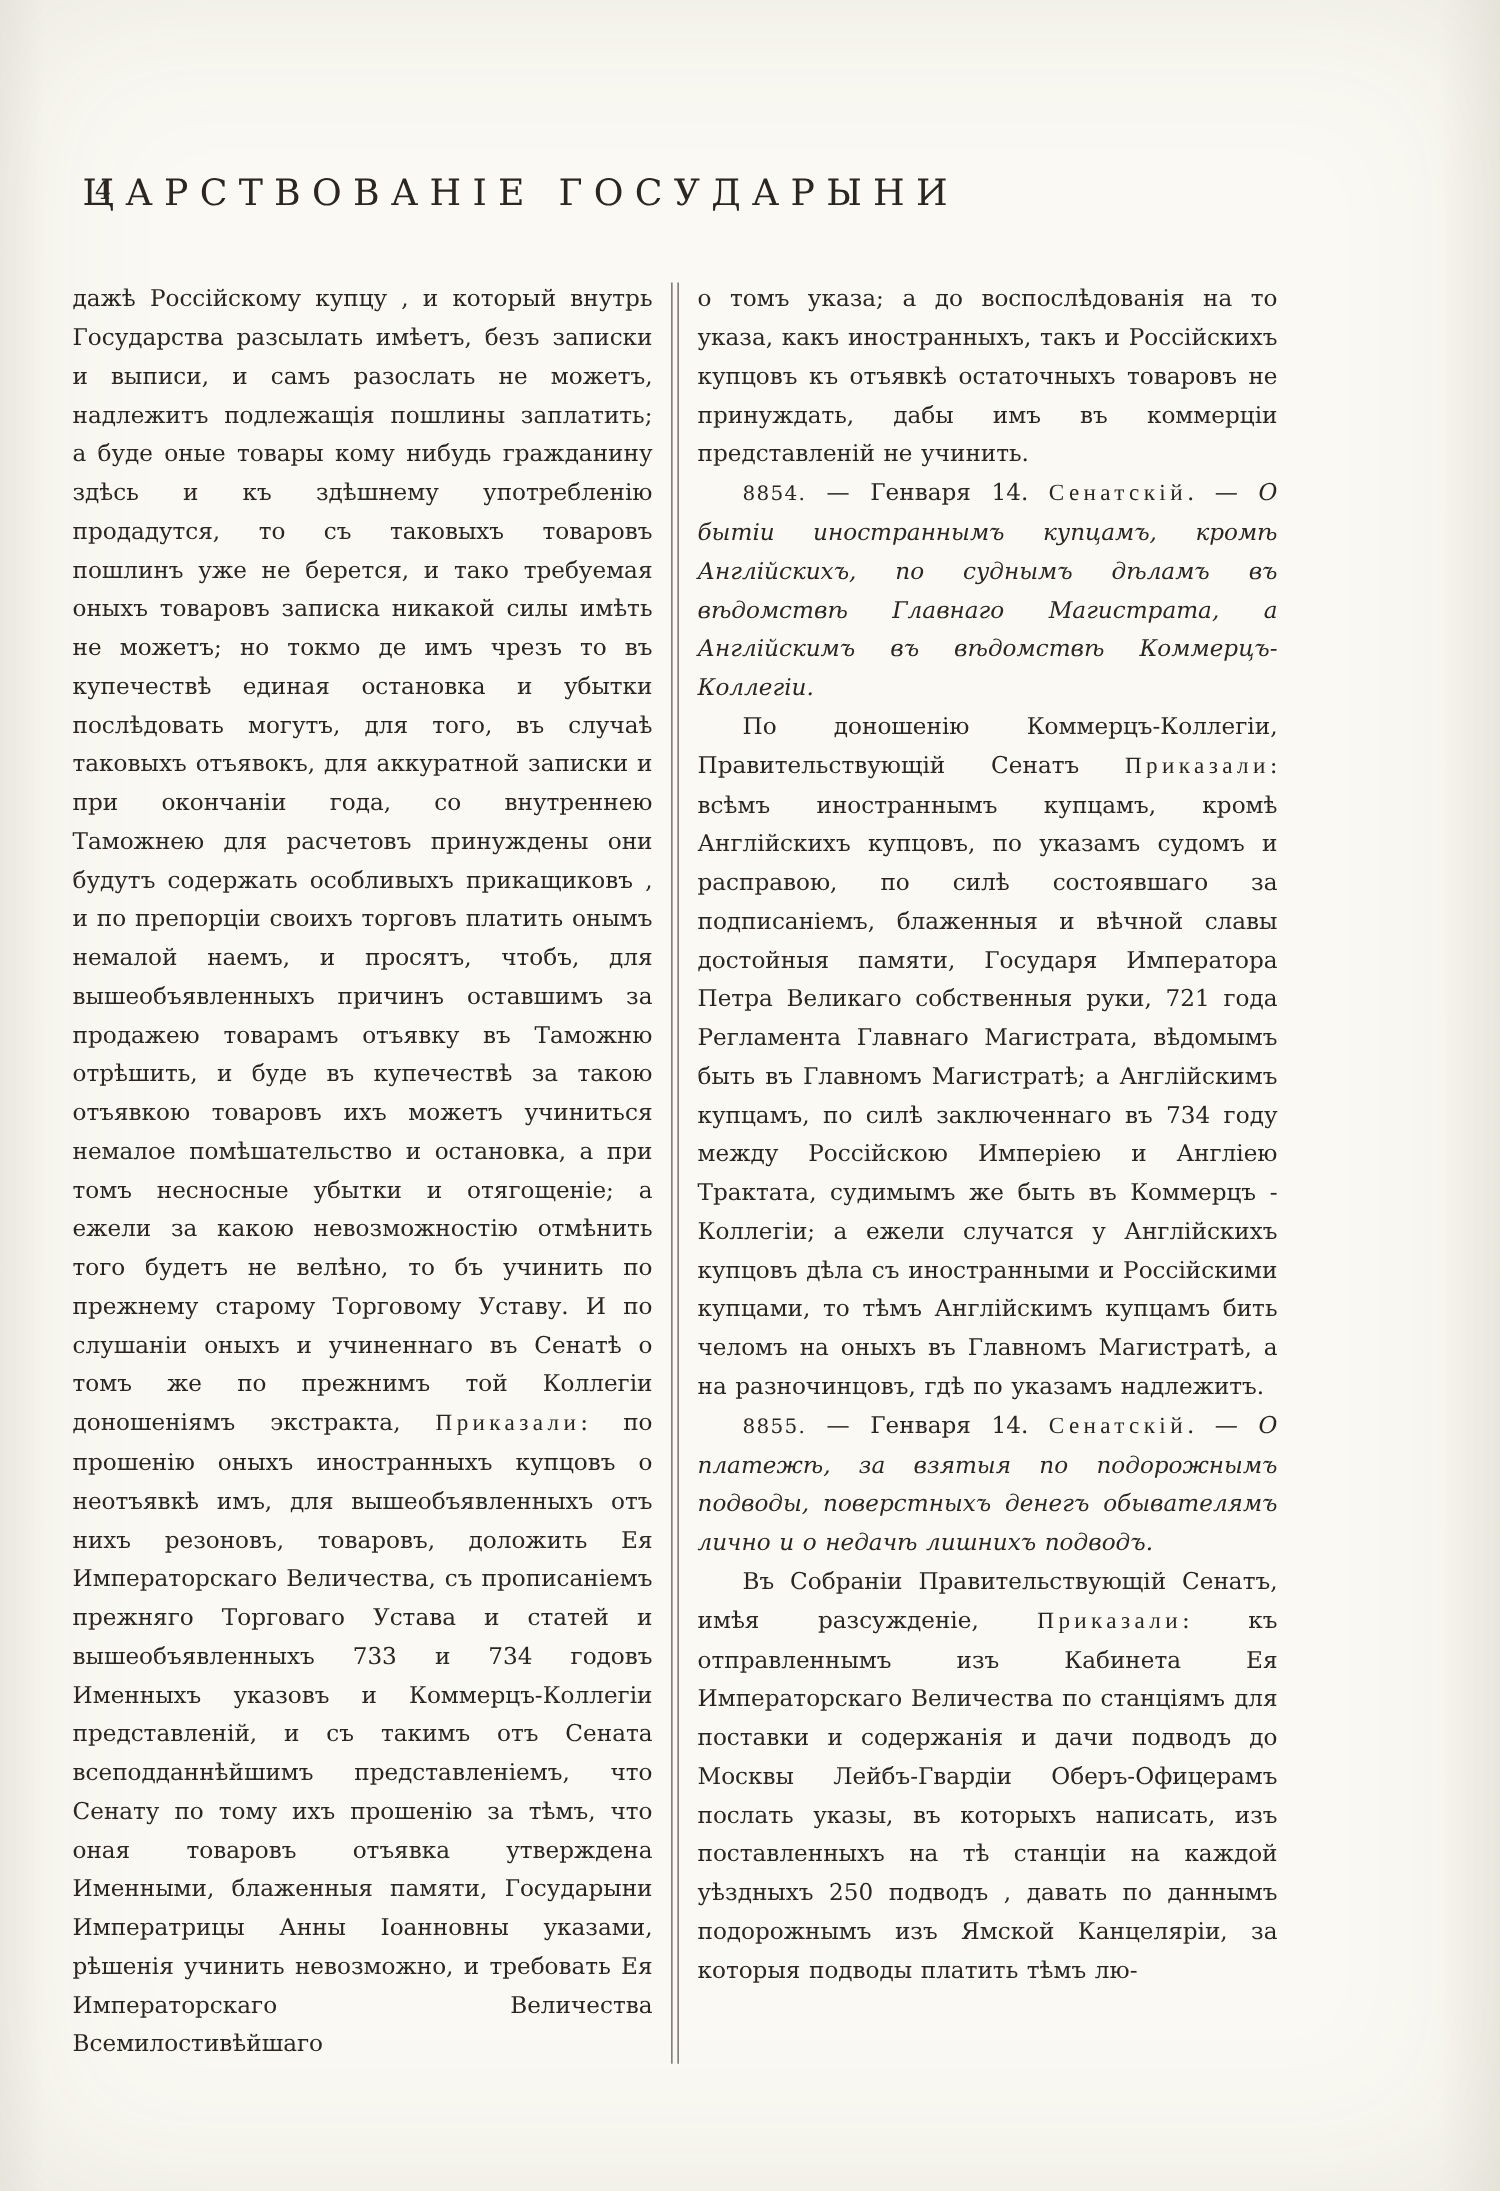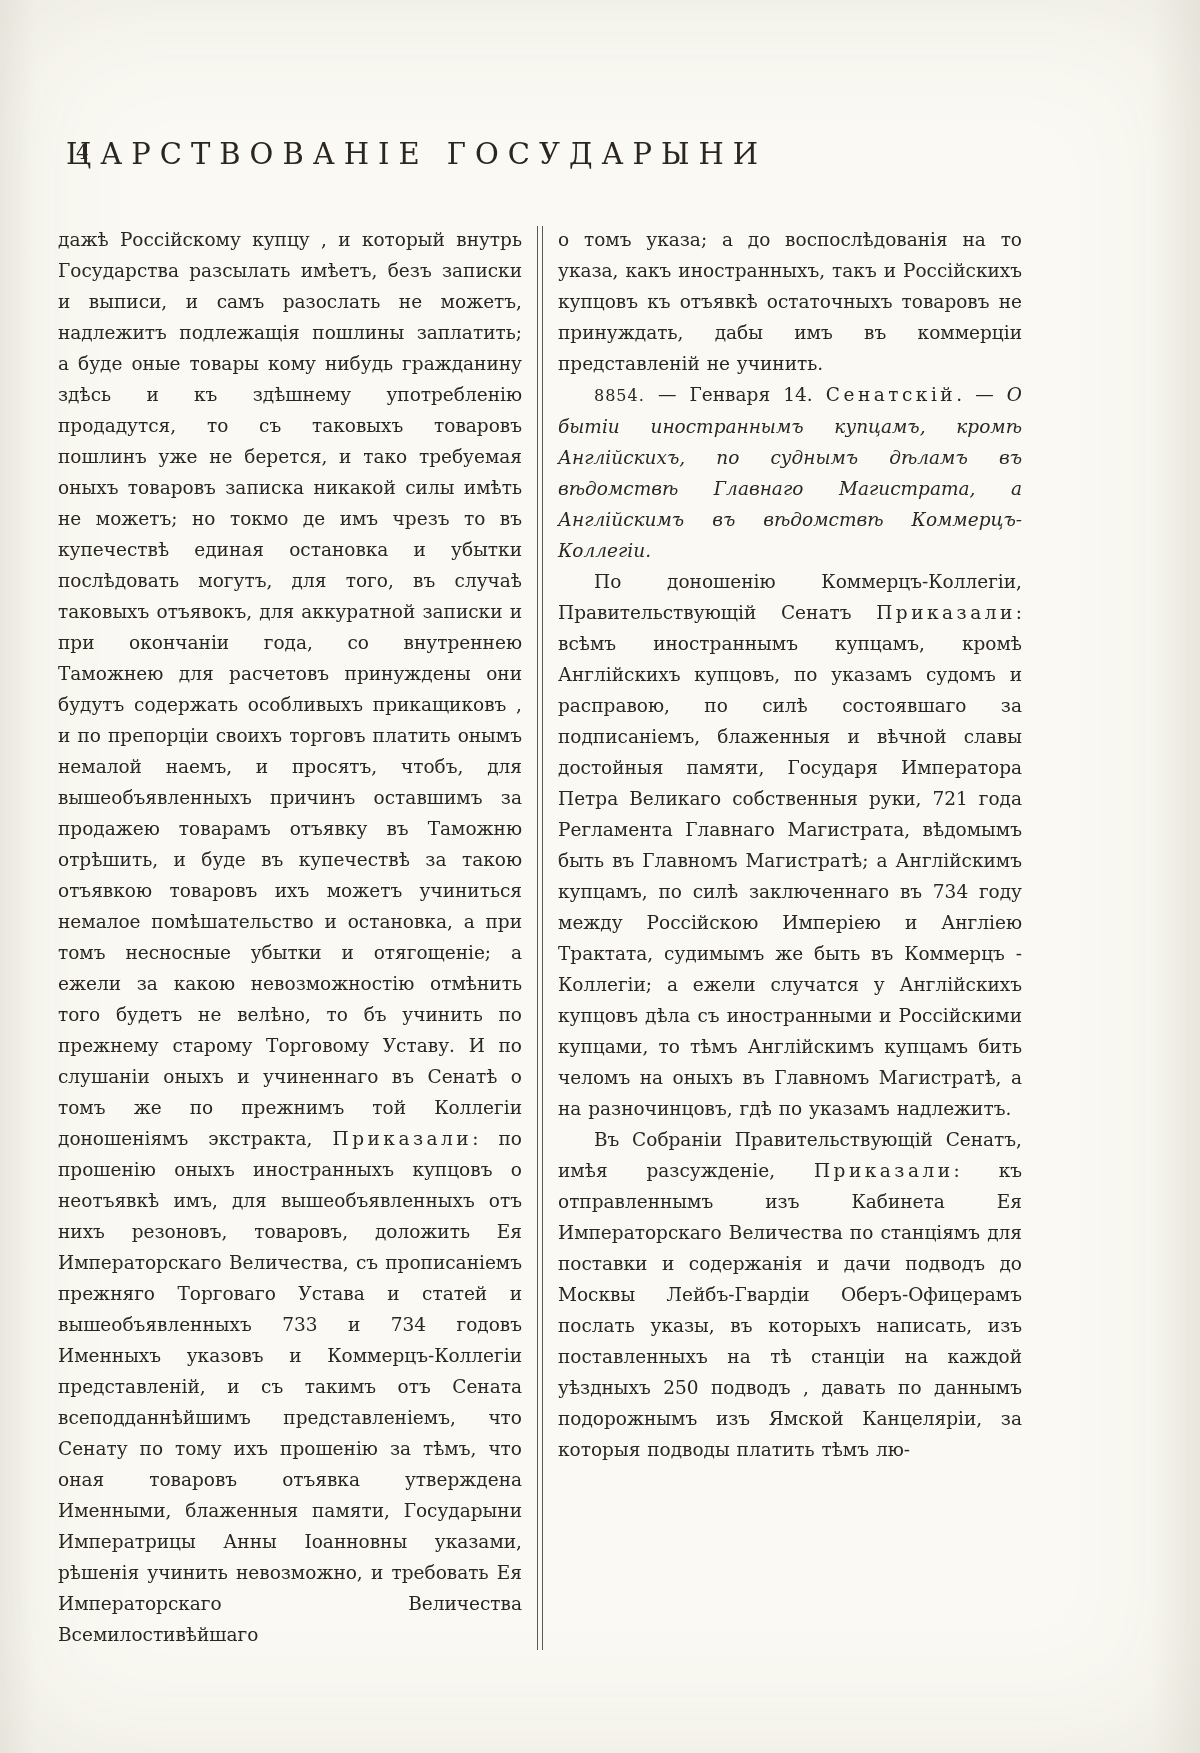--- a/index.html
+++ b/index.html
@@ -41,21 +41,21 @@
     word-spacing: 1px;
   }
   .divider {
     width: 6px; margin: 2px 15px 0 15px;
     border-left: 1.3px solid #5e594f;
     border-right: 1.3px solid #5e594f;
   }
   .para { margin: 0; }
   .para.indent { text-indent: 36px; }
   .seg-normal { }
-  .seg-spaced { letter-spacing: 3.5px; }
+  .seg-spaced { letter-spacing: 3.5px; font-family: Liberation Serif, serif; }
   .seg-italic { font-style: italic; }
   .seg-num { font-size: 16px; letter-spacing: 1px; }
 </style>
 </head>
 <body>
 
 <div class="page">
 
   <span class="folio">4</span>
 
@@ -64,17 +64,18 @@
 
   <div class="columns">
     <div class="col" id="col-left">
         <p class="para"><span class="seg-normal">дажѣ Россійскому купцу , и который внутрь Государства разсылать имѣетъ, безъ записки и выписи, и самъ разослать не можетъ, надлежитъ подлежащія пошлины заплатить; а буде оные товары кому нибудь гражданину здѣсь и къ здѣшнему употребленію продадутся, то съ таковыхъ товаровъ пошлинъ уже не берется, и тако требуемая оныхъ товаровъ записка никакой силы имѣть не можетъ; но токмо де имъ чрезъ то въ купечествѣ единая остановка и убытки послѣдовать могутъ, для того, въ случаѣ таковыхъ отъявокъ, для аккуратной записки и при окончаніи года, со внутреннею Таможнею для расчетовъ принуждены они будутъ содержать особливыхъ прикащиковъ , и по препорціи своихъ торговъ платить онымъ немалой наемъ, и просятъ, чтобъ, для вышеобъявленныхъ причинъ оставшимъ за продажею товарамъ отъявку въ Таможню отрѣшить, и буде въ купечествѣ за такою отъявкою товаровъ ихъ можетъ учиниться немалое помѣшательство и остановка, а при томъ несносные убытки и отягощеніе; а ежели за какою невозможностію отмѣнить того будетъ не велѣно, то бъ учинить по прежнему старому Торговому Уставу. И по слушаніи оныхъ и учиненнаго въ Сенатѣ о томъ же по прежнимъ той Коллегіи доношеніямъ экстракта, </span><span class="seg-spaced">Приказали</span><span class="seg-normal">: по прошенію оныхъ иностранныхъ купцовъ о неотъявкѣ имъ, для вышеобъявленныхъ отъ нихъ резоновъ, товаровъ, доложить Ея Императорскаго Величества, съ прописаніемъ прежняго Торговаго Устава и статей и вышеобъявленныхъ 733 и 734 годовъ Именныхъ указовъ и Коммерцъ-Коллегіи представленій, и съ такимъ отъ Сената всеподданнѣйшимъ представленіемъ, что Сенату по тому ихъ прошенію за тѣмъ, что оная товаровъ отъявка утверждена Именными, блаженныя памяти, Государыни Императрицы Анны Іоанновны указами, рѣшенія учинить невозможно, и требовать Ея Императорскаго Величества Всемилостивѣйшаго</span></p>
       </div>
     <div class="divider"></div>
     <div class="col" id="col-right">
         <p class="para"><span class="seg-normal">о томъ указа; а до воспослѣдованія на то указа, какъ иностранныхъ, такъ и Россійскихъ купцовъ къ отъявкѣ остаточныхъ товаровъ не принуждать, дабы имъ въ коммерціи представленій не учинить.</span></p>
         <p class="para indent"><span class="seg-num">8854.</span><span class="seg-normal"> — Генваря 14. </span><span class="seg-spaced">Сенатскій</span><span class="seg-normal">. — </span><span class="seg-italic">О бытіи иностраннымъ купцамъ, кромѣ Англійскихъ, по суднымъ дѣламъ въ вѣдомствѣ Главнаго Магистрата, а Англійскимъ въ вѣдомствѣ Коммерцъ-Коллегіи.</span></p>
         <p class="para indent"><span class="seg-normal">По доношенію Коммерцъ-Коллегіи, Правительствующій Сенатъ </span><span class="seg-spaced">Приказали</span><span class="seg-normal">: всѣмъ иностраннымъ купцамъ, кромѣ Англійскихъ купцовъ, по указамъ судомъ и расправою, по силѣ состоявшаго за подписаніемъ, блаженныя и вѣчной славы достойныя памяти, Государя Императора Петра Великаго собственныя руки, 721 года Регламента Главнаго Магистрата, вѣдомымъ быть въ Главномъ Магистратѣ; а Англійскимъ купцамъ, по силѣ заключеннаго въ 734 году между Россійскою Имперіею и Англіею Трактата, судимымъ же быть въ Коммерцъ - Коллегіи; а ежели случатся у Англійскихъ купцовъ дѣла съ иностранными и Россійскими купцами, то тѣмъ Англійскимъ купцамъ бить челомъ на оныхъ въ Главномъ Магистратѣ, а на разночинцовъ, гдѣ по указамъ надлежитъ.</span></p>
+        <p class="para indent"><span class="seg-num">8855.</span><span class="seg-normal"> — Генваря 14. </span><span class="seg-spaced">Сенатскій</span><span class="seg-normal">. — </span><span class="seg-italic">О платежѣ, за взятыя по подорожнымъ подводы, поверстныхъ денегъ обывателямъ лично и о недачѣ лишнихъ подводъ.</span></p>
         <p class="para indent"><span class="seg-normal">Въ Собраніи Правительствующій Сенатъ, имѣя разсужденіе, </span><span class="seg-spaced">Приказали</span><span class="seg-normal">: къ отправленнымъ изъ Кабинета Ея Императорскаго Величества по станціямъ для поставки и содержанія и дачи подводъ до Москвы Лейбъ-Гвардіи Оберъ-Офицерамъ послать указы, въ которыхъ написать, изъ поставленныхъ на тѣ станціи на каждой уѣздныхъ 250 подводъ , давать по даннымъ подорожнымъ изъ Ямской Канцеляріи, за которыя подводы платить тѣмъ лю-</span></p>
       </div>
   </div>
 
 </div>
 
 </body></html>

